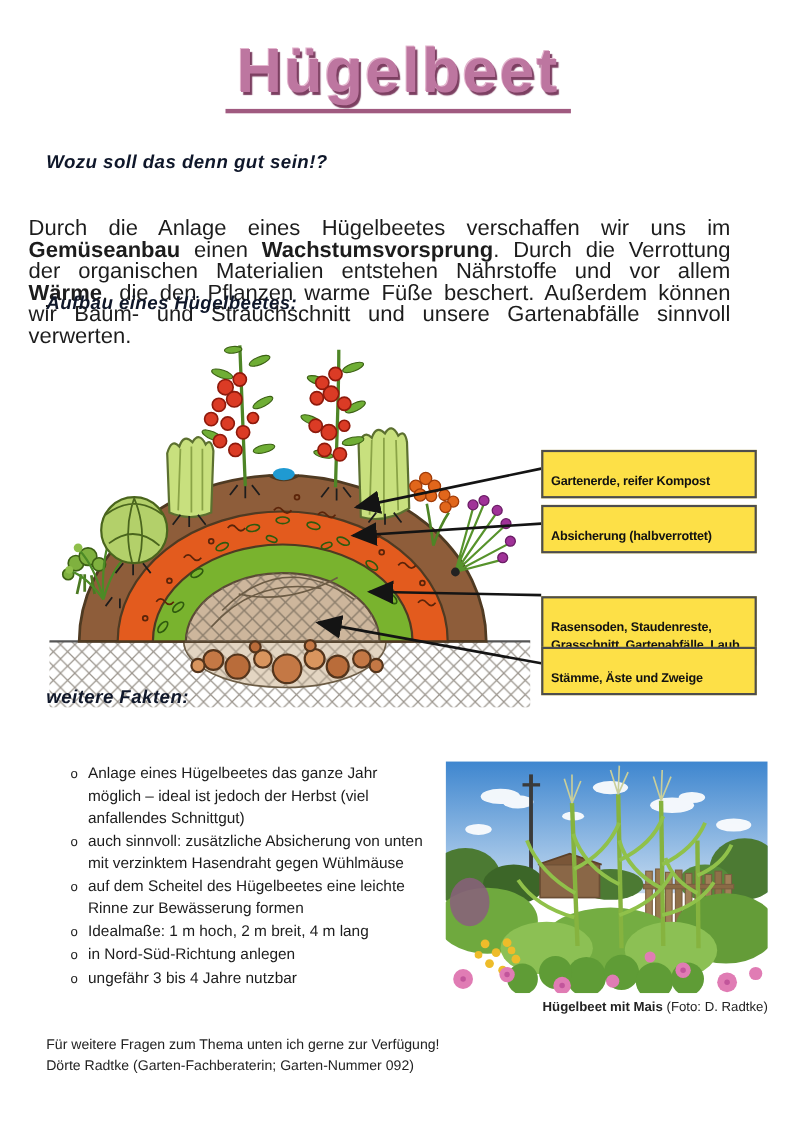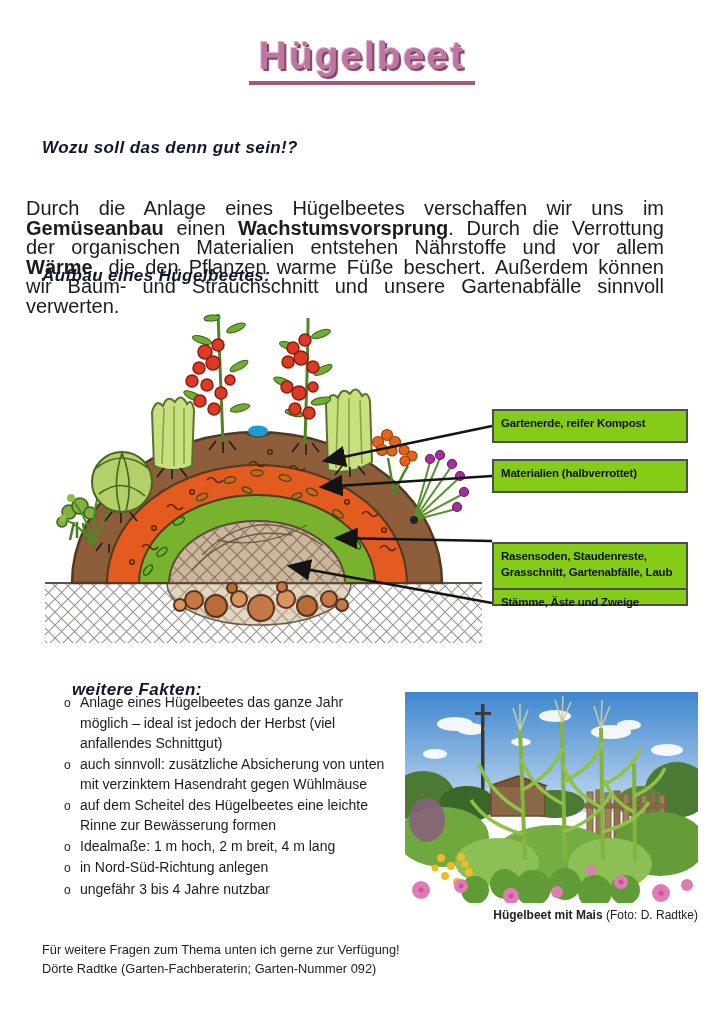--- a/index.html
+++ b/index.html
@@ -1,35 +1,35 @@
 <!DOCTYPE html>
 <html><head>
 <meta charset="utf-8">
 <style>
   html,body{margin:0;padding:0;background:#ffffff;}
   body{width:724px;height:1024px;font-family:"Liberation Sans",sans-serif;color:#1c1c1c;overflow:hidden;}
   .page{position:relative;width:724px;height:1024px;background:#fff;}
 
   .title-wrap{position:absolute;top:36px;left:0;width:100%;text-align:center;}
-  .title{display:inline-block;font-size:39px;font-weight:bold;letter-spacing:2px;line-height:1.02;
+  .title{display:inline-block;font-size:57px;font-weight:bold;letter-spacing:2px;line-height:1.02;
          color:#bd76a0;text-shadow:-1px -1px 0 #e3b6ce, 2px 2px 1px #7c3f61;
          border-bottom:4px solid #a05a80;padding:0 10px 5px 10px;}
 
   .h2{position:absolute;left:42px;margin:0;font-size:17px;font-weight:bold;font-style:italic;
       color:#0f172a;letter-spacing:0.4px;}
-  .h2-1{top:138px;} .h2-2{top:266px;} .h2-3{top:680px;margin-left:30px;}
+  .h2-1{top:138px;} .h2-2{top:266px;} .h2-3{top:624px;}
 
   .intro{position:absolute;top:179px;left:26px;width:638px;font-size:20px;line-height:19.5px;
          text-align:justify;word-spacing:2px;}
   .intro b{font-weight:bold;}
 
   .figure{position:absolute;top:300px;left:42px;width:658px;height:352px;}
   .figure svg{position:absolute;top:0;left:0;}
-  .label-box{position:absolute;left:450px;width:196px;box-sizing:border-box;background:#84cc16;
-             border:2px solid #4d4d4d;padding:5px 7px;font-size:11.5px;font-weight:bold;
+  .label-box{position:absolute;left:450px;width:196px;box-sizing:border-box;background:#fde047;
+             border:2px solid #4d4d4d;padding:20px 7px;font-size:11.5px;font-weight:bold;
              line-height:15.5px;letter-spacing:-0.2px;color:#111;}
   .lb1{top:109px;height:34px;} .lb2{top:159px;height:34px;} .lb3{top:210px;height:63px;margin-top:32px;} .lb4{top:288px;height:18px;}
 
   .facts{position:absolute;top:692px;left:64px;width:340px;font-size:14px;line-height:20.5px;}
   .fact{display:flex;}
   .fact .marker{flex:none;width:16px;font-size:12px;color:#222;padding-top:1px;}
   .fact .ftext{width:312px;}
 
   .photo{position:absolute;top:692px;left:405px;width:293px;height:211px;overflow:hidden;}
   .caption{position:absolute;top:908px;left:405px;width:293px;text-align:right;font-size:12px;color:#222;}
@@ -256,21 +256,21 @@
 
       <g stroke="#141414" stroke-width="2.4">
         <line x1="450" y1="126" x2="282" y2="161" marker-end="url(#ah)"></line>
         <line x1="450" y1="176" x2="279" y2="187" marker-end="url(#ah)"></line>
         <line x1="450" y1="241" x2="294" y2="238" marker-end="url(#ah)"></line>
         <line x1="450" y1="303" x2="247" y2="266" marker-end="url(#ah)"></line>
       </g>
     </svg>
 
     <div class="label-box lb1">Gartenerde, reifer Kompost</div>
-    <div class="label-box lb2">Materialien (halbverrottet)</div>
+    <div class="label-box lb2">Absicherung (halbverrottet)</div>
     <div class="label-box lb3">Rasensoden, Staudenreste, Grasschnitt, Gartenabfälle, Laub</div>
     <div class="label-box lb4">Stämme, Äste und Zweige</div>
   </div>
 
   <h2 class="h2 h2-3">weitere Fakten:</h2>
 
   <div class="facts">
     <div class="fact">
       <span class="marker">o</span>
       <span class="ftext">Anlage eines Hügelbeetes das ganze Jahr möglich – ideal ist jedoch der Herbst (viel anfallendes Schnittgut)</span>

